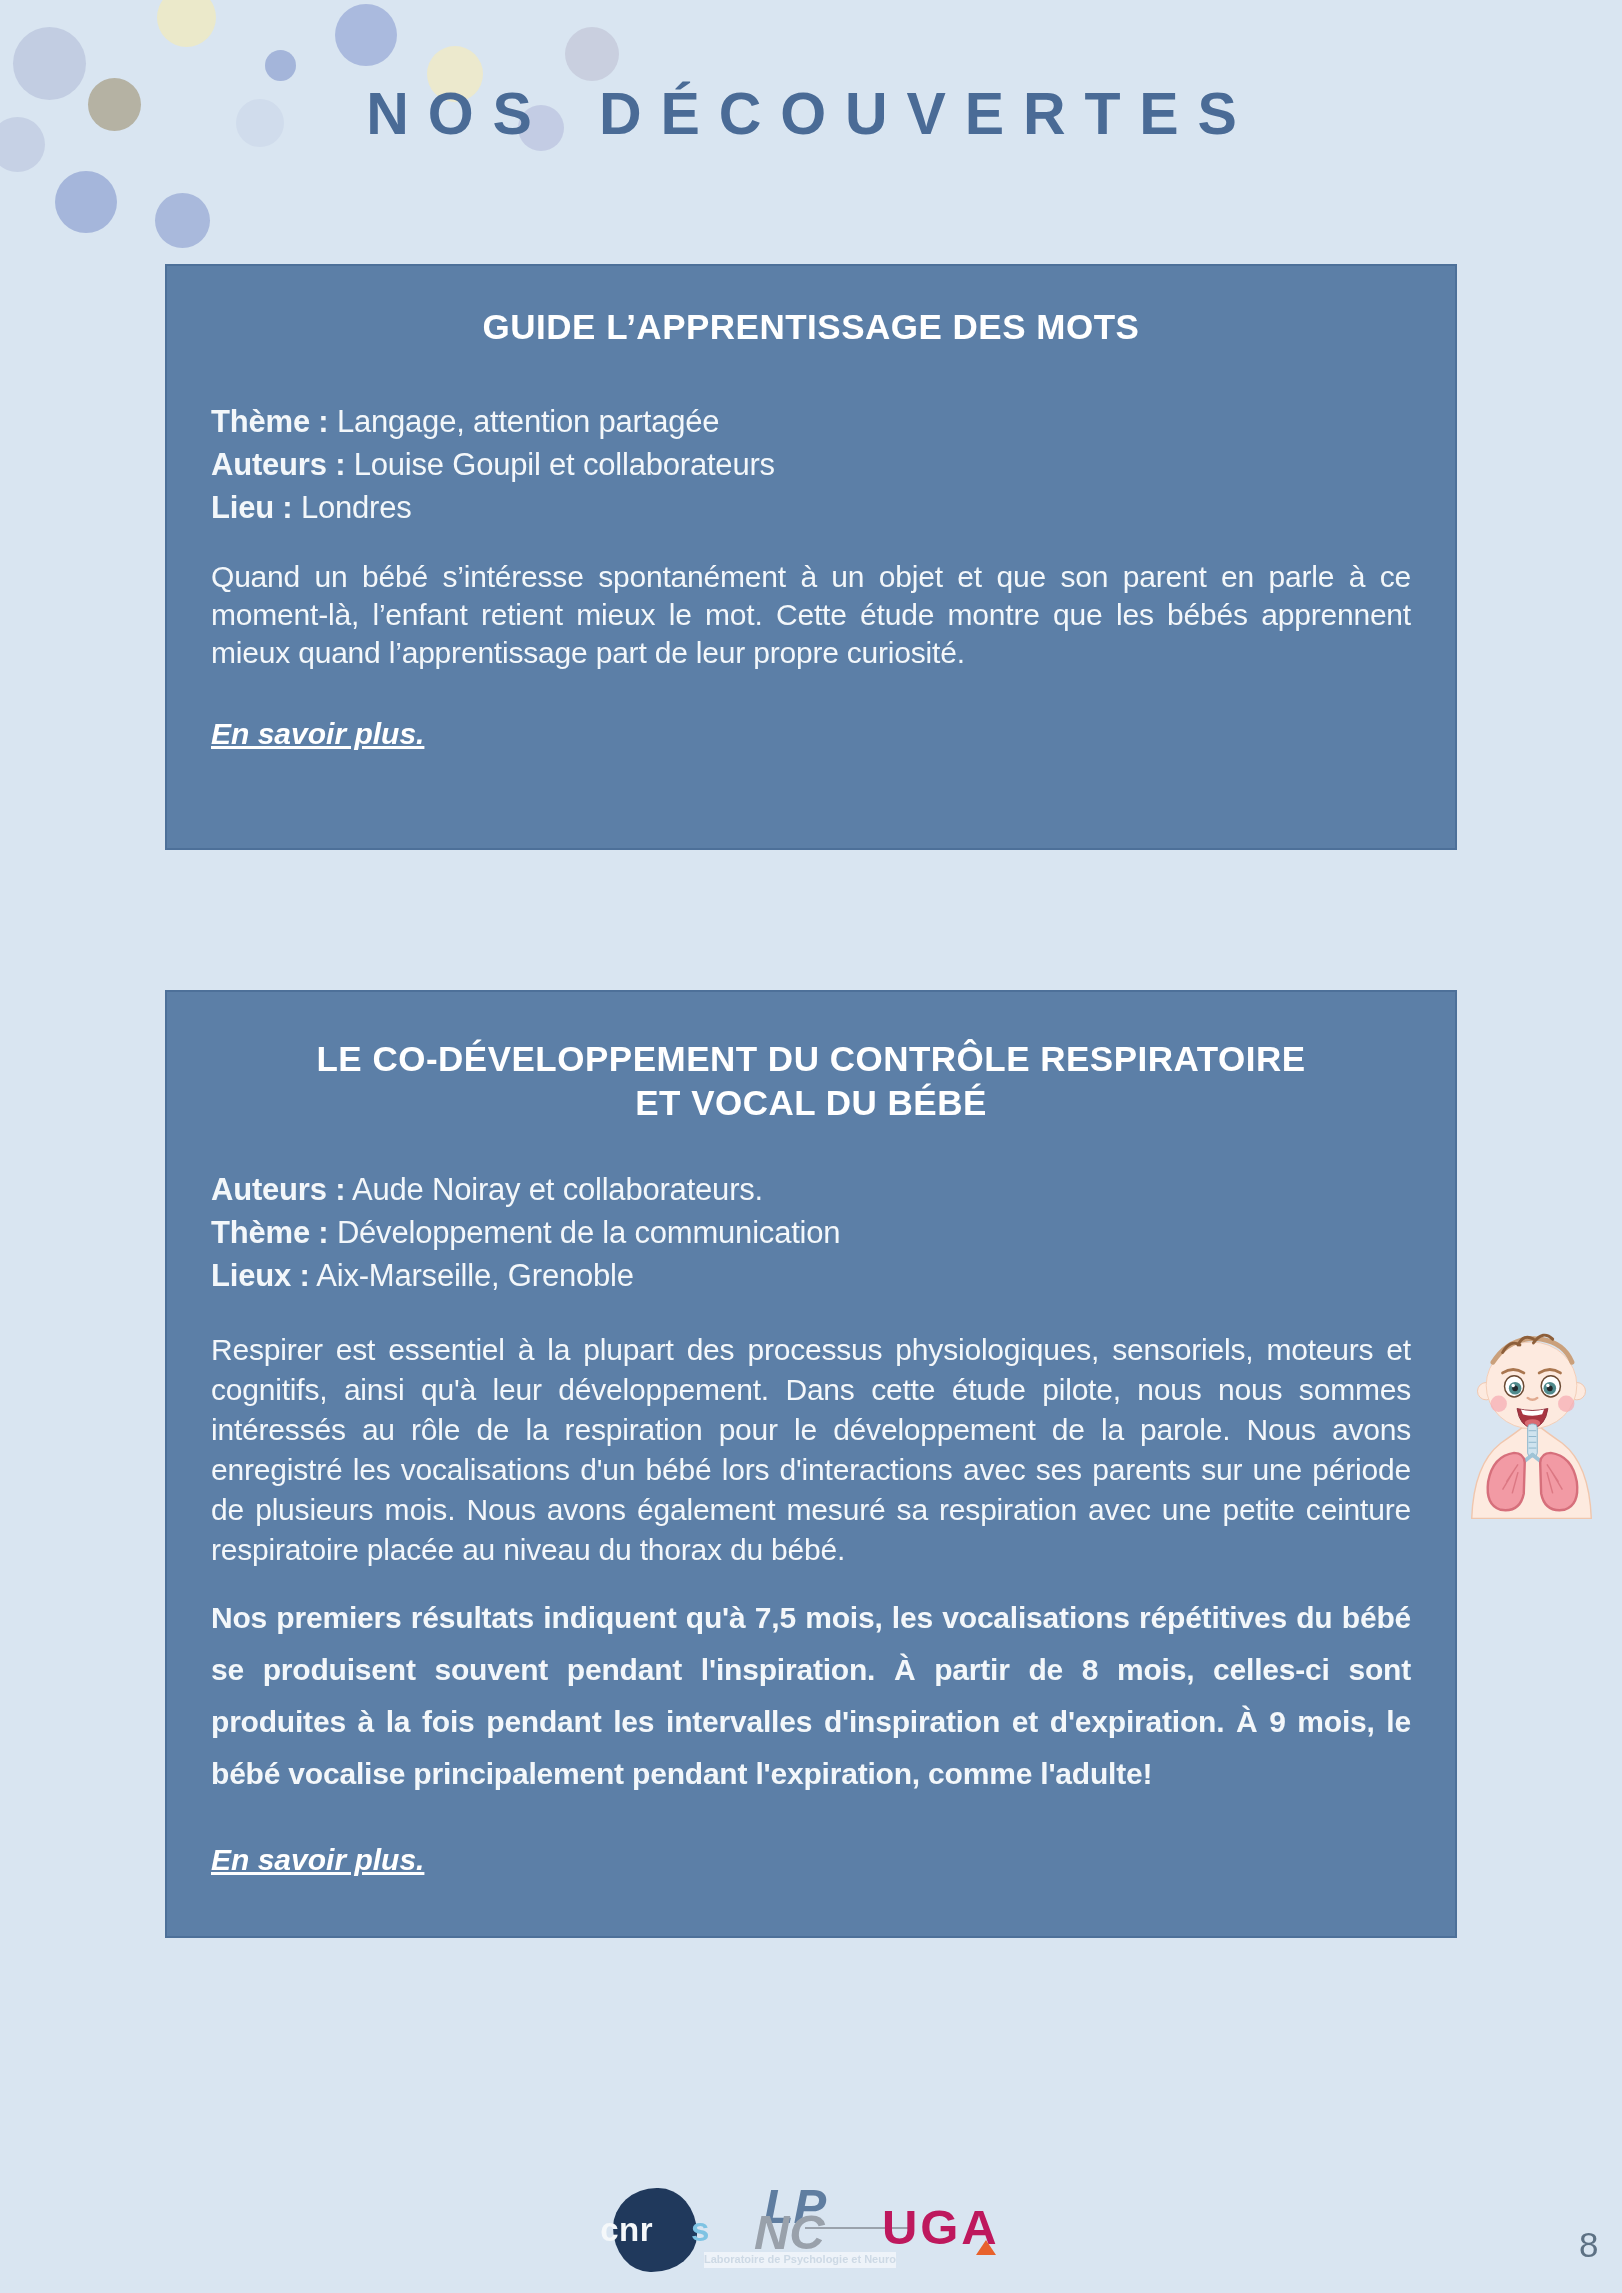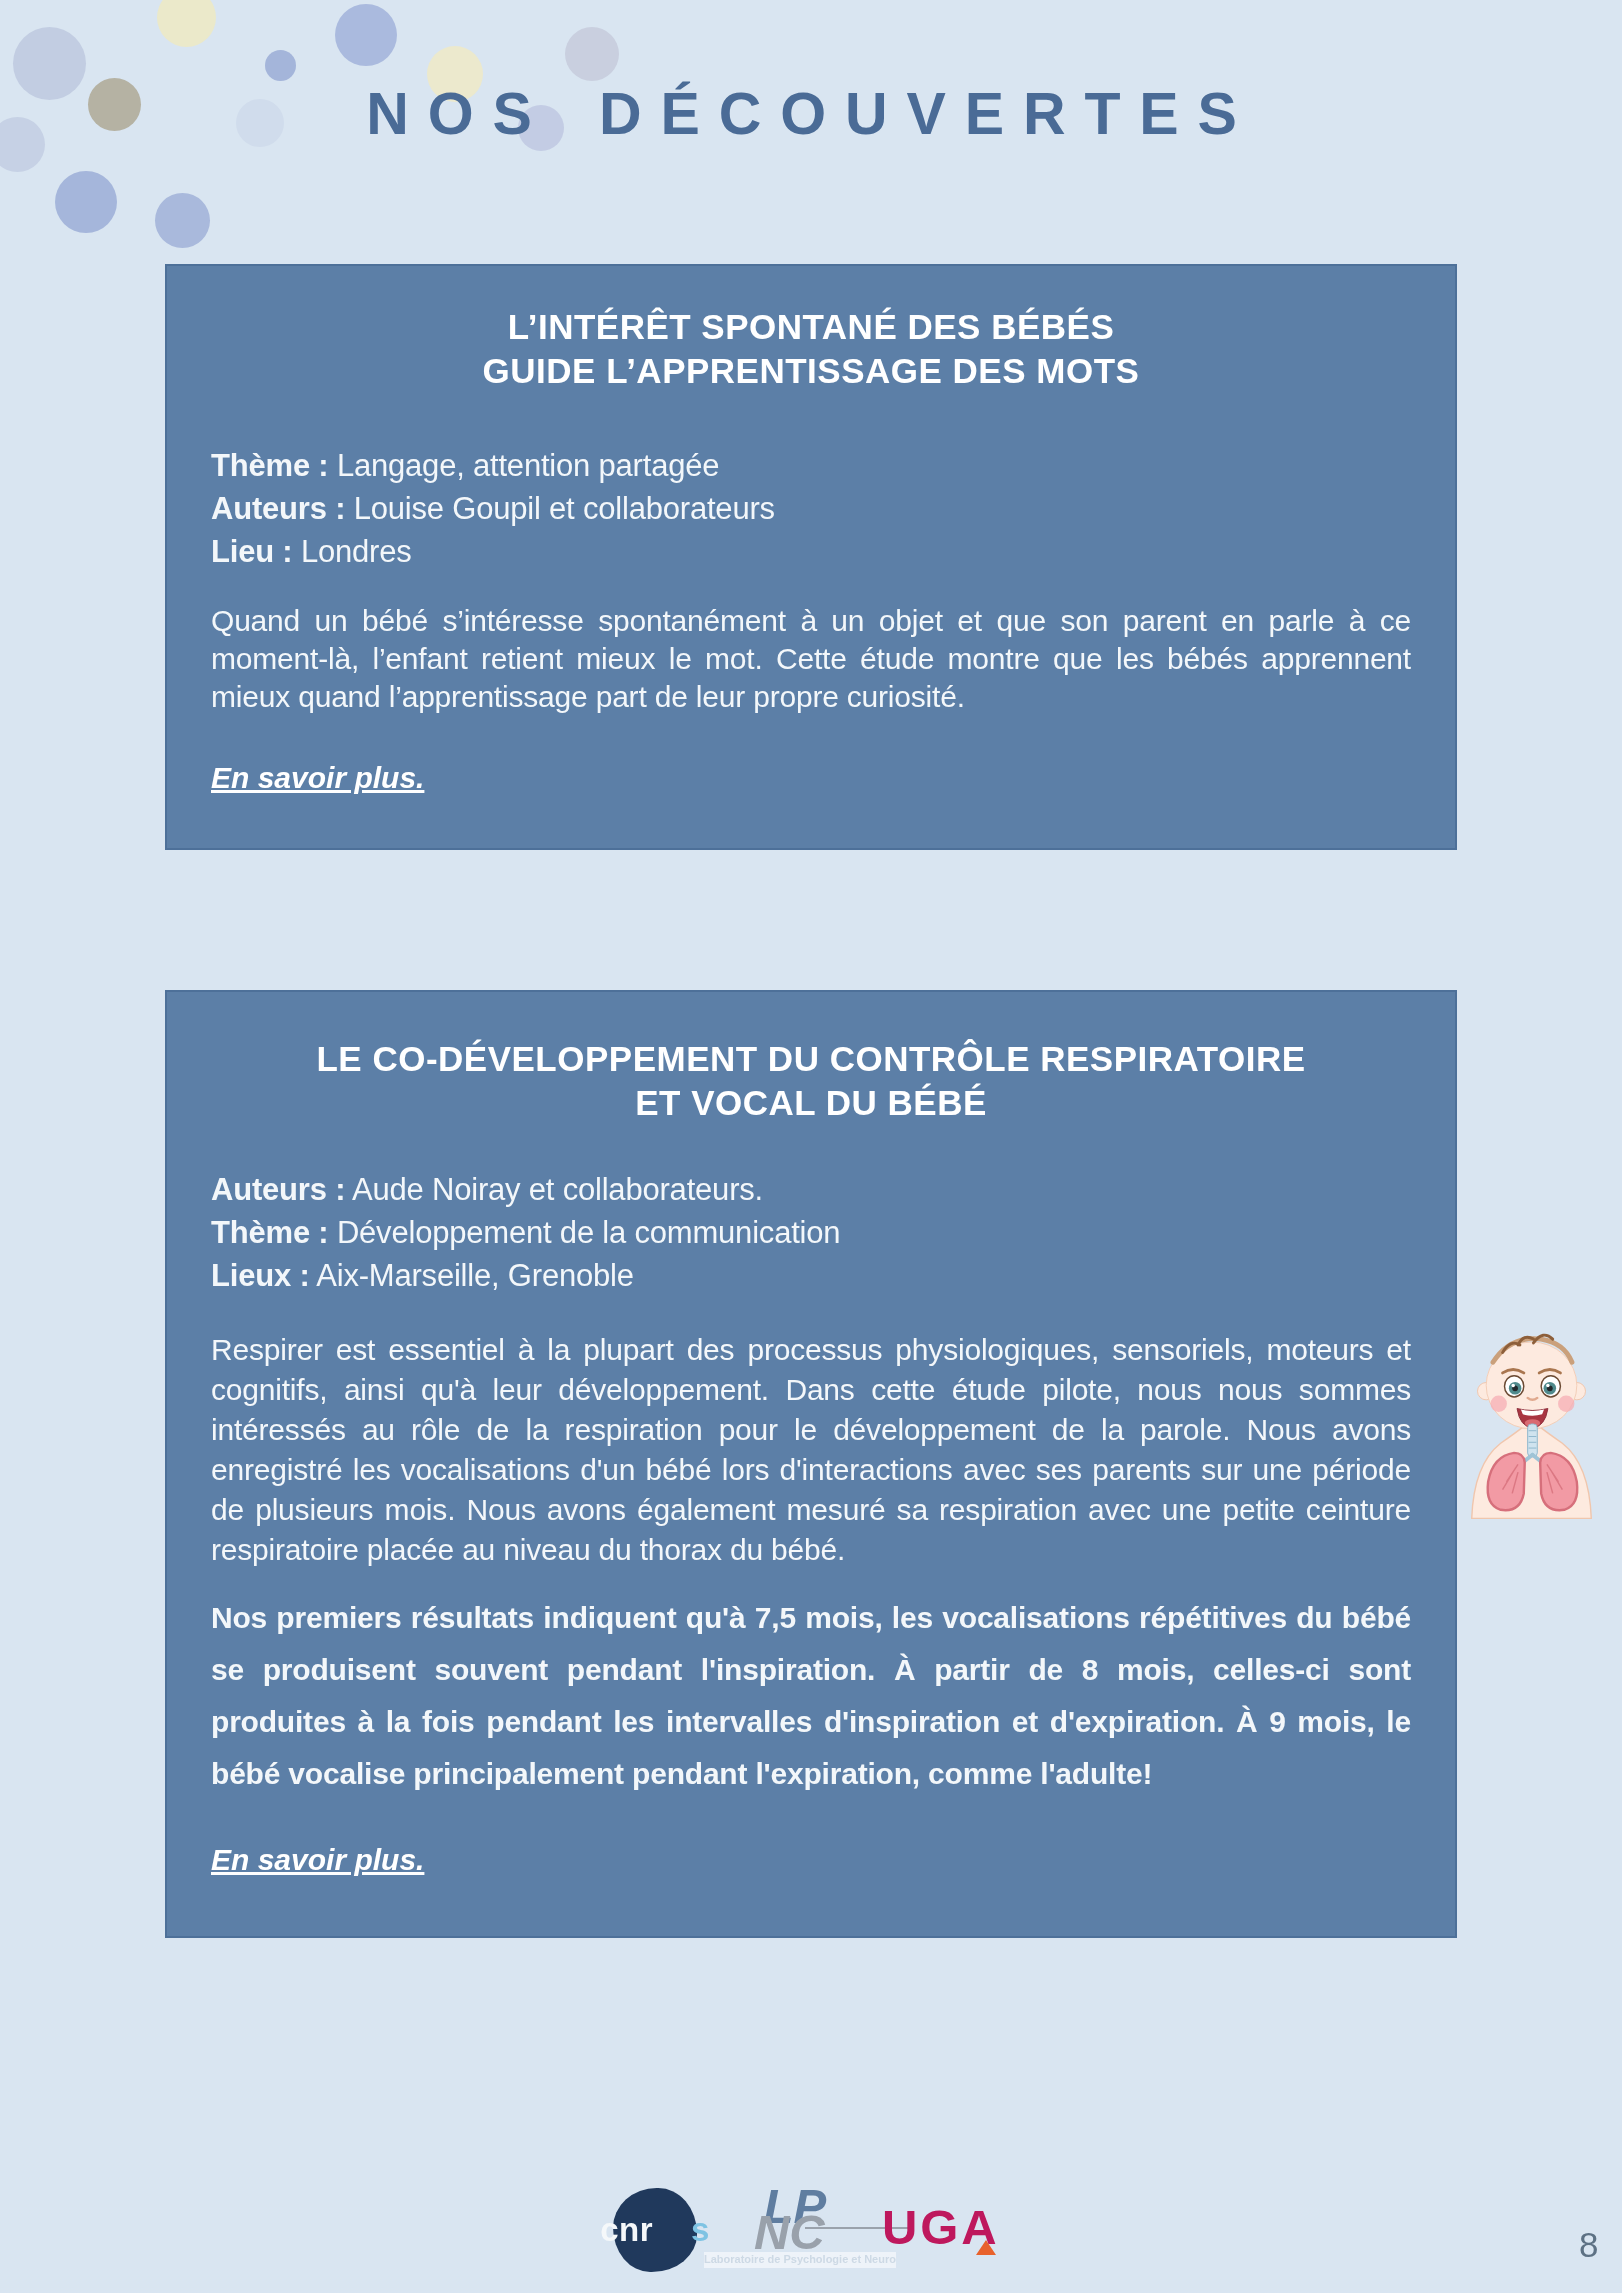--- a/index.html
+++ b/index.html
@@ -160,21 +160,20 @@
   <div class="circle" style="left:565px;top:26.5px;width:54px;height:54px;background:#c9cfdf;"></div>
   <div class="circle" style="left:518px;top:105px;width:46px;height:46px;background:#c3cce4;"></div>
   <div class="circle" style="left:236px;top:99px;width:48px;height:48px;background:#d0dcec;"></div>
 </div>
 
 <h1 class="page-title">NOS DÉCOUVERTES</h1>
 
 <section class="card card-1">
   <div class="card-inner">
     <div class="card-title">
-      <div>L’INTÉRÊT SPONTANÉ DES BÉBÉS</div>
       <div>GUIDE L’APPRENTISSAGE DES MOTS</div>
     </div>
     <div class="meta">
       <div>
         <span class="meta-label">Thème :</span>
         <span>Langage, attention partagée</span>
       </div>
       <div>
         <span class="meta-label">Auteurs :</span>
         <span>Louise Goupil et collaborateurs</span>

